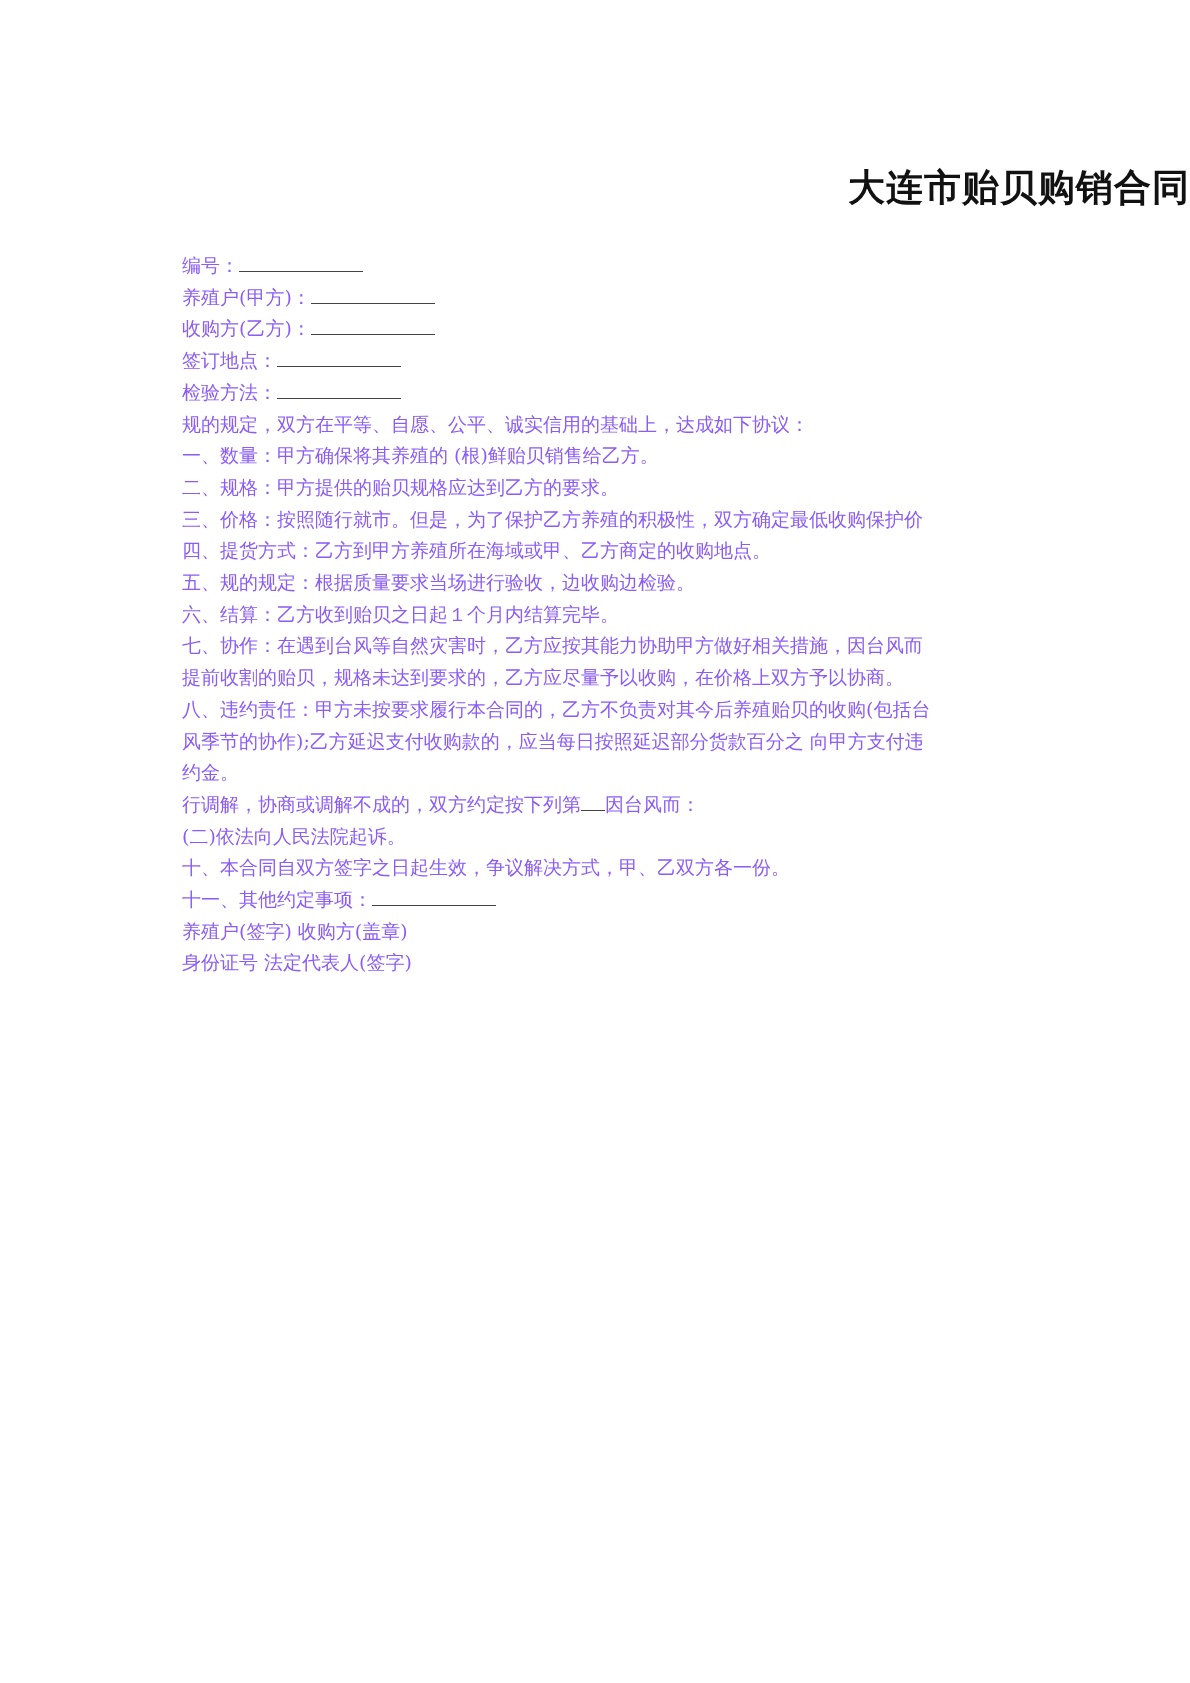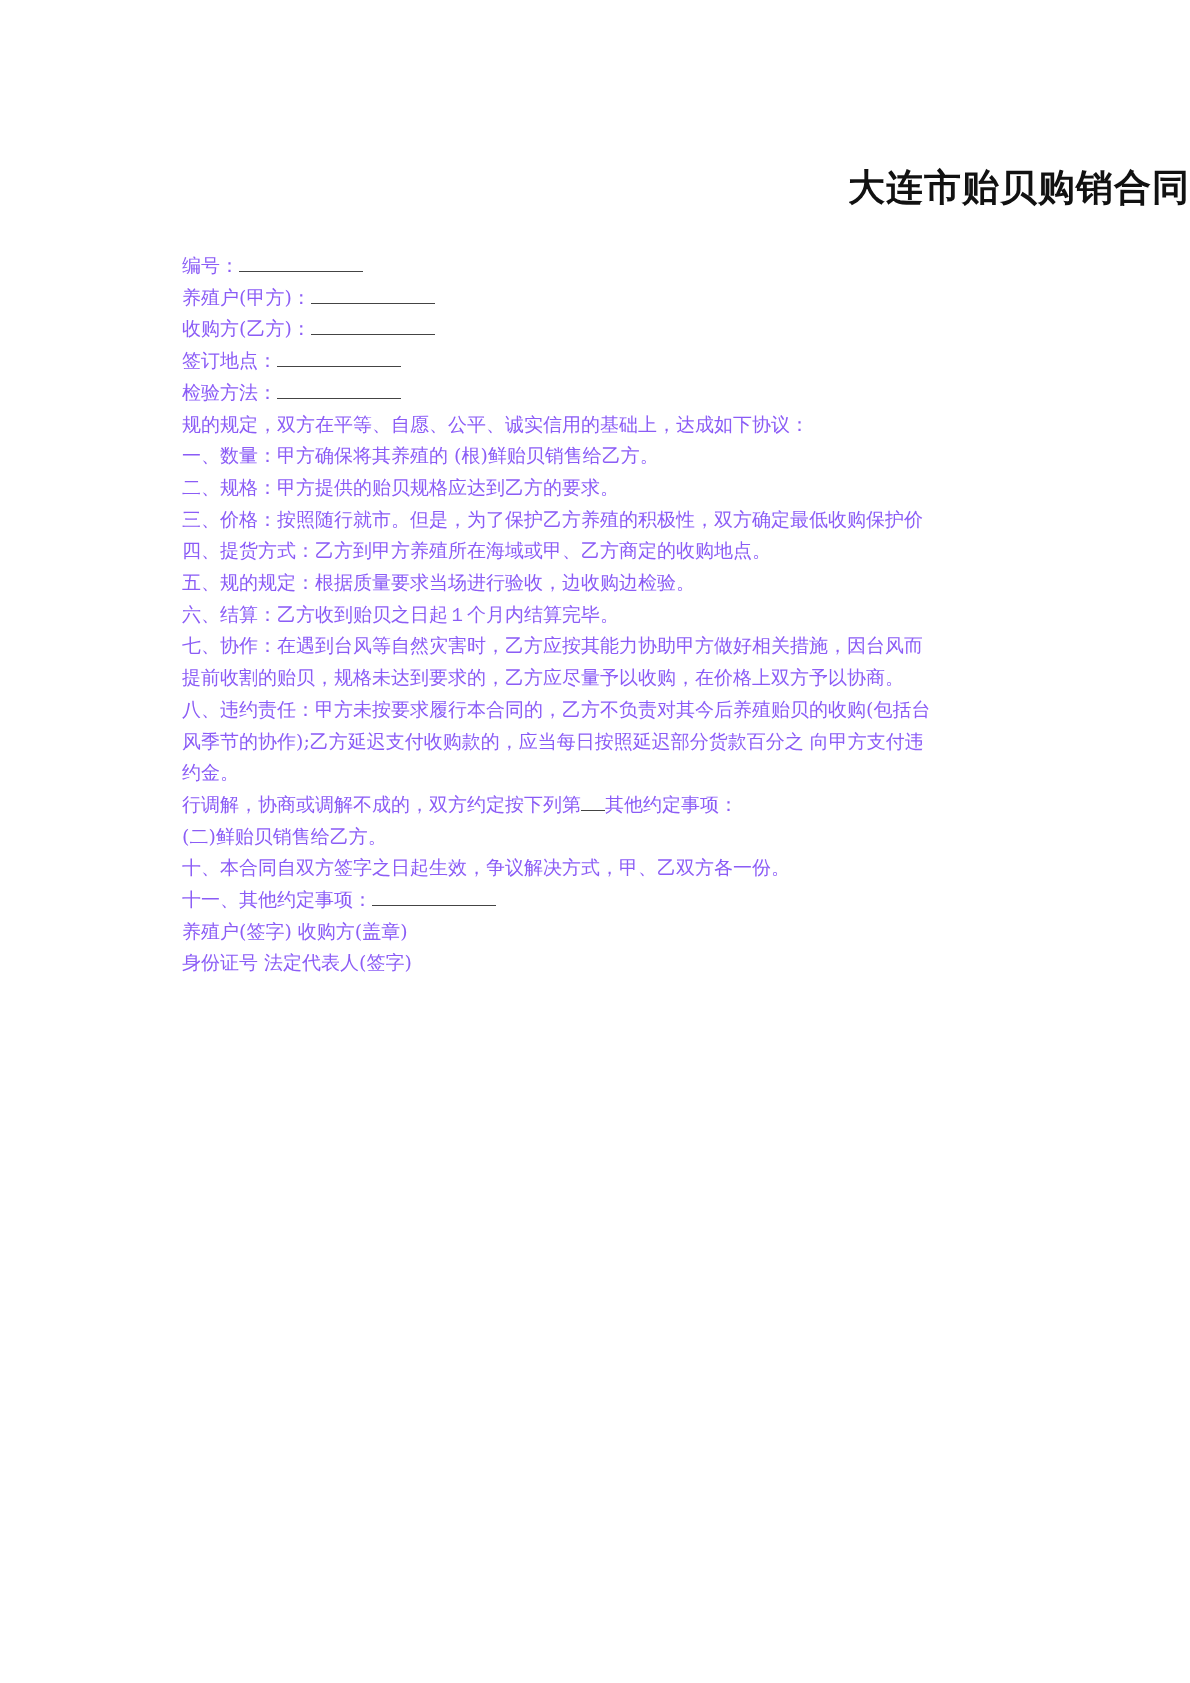--- a/index.html
+++ b/index.html
@@ -52,23 +52,23 @@
     <div class="line">三、价格：按照随行就市。但是，为了保护乙方养殖的积极性，双方确定最低收购保护价</div>
     <div class="line">四、提货方式：乙方到甲方养殖所在海域或甲、乙方商定的收购地点。</div>
     <div class="line">五、规的规定：根据质量要求当场进行验收，边收购边检验。</div>
     <div class="line">六、结算：乙方收到贻贝之日起１个月内结算完毕。</div>
     <div class="line">七、协作：在遇到台风等自然灾害时，乙方应按其能力协助甲方做好相关措施，因台风而</div>
     <div class="line">提前收割的贻贝，规格未达到要求的，乙方应尽量予以收购，在价格上双方予以协商。</div>
     <div class="line">八、违约责任：甲方未按要求履行本合同的，乙方不负责对其今后养殖贻贝的收购(包括台</div>
     <div class="line">风季节的协作);乙方延迟支付收购款的，应当每日按照延迟部分货款百分之 向甲方支付违</div>
     <div class="line">约金。</div>
     <div class="line">
-      <span>行调解，协商或调解不成的，双方约定按下列第</span><span class="blank b20"></span><span>其他约定事项：</span>
+      <span>行调解，协商或调解不成的，双方约定按下列第</span><span class="blank b20"></span><span>因台风而：</span>
     </div>
-    <div class="line">(二)鲜贻贝销售给乙方。</div>
+    <div class="line">(二)依法向人民法院起诉。</div>
     <div class="line">十、本合同自双方签字之日起生效，争议解决方式，甲、乙双方各一份。</div>
     <div class="line">
       <span>十一、其他约定事项：</span><span class="blank b120"></span>
     </div>
     <div class="line">养殖户(签字)  收购方(盖章)</div>
     <div class="line">身份证号  法定代表人(签字)</div>
   </div>
 </div>
 
 </body></html>

